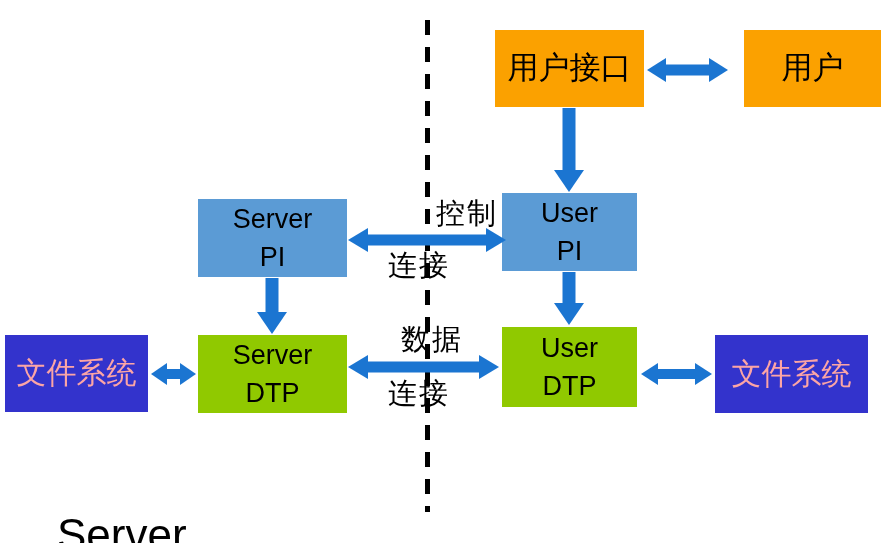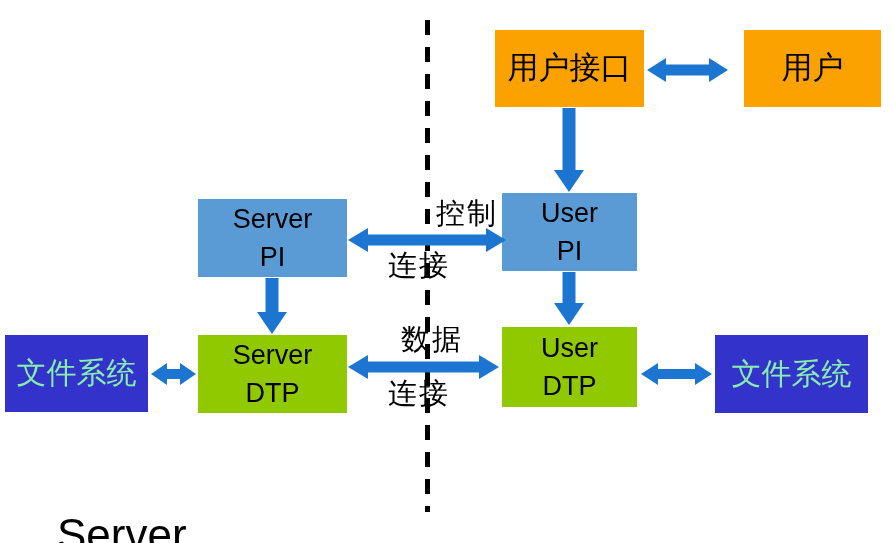--- a/index.html
+++ b/index.html
@@ -29,21 +29,21 @@
     flex-direction: column;
     align-items: center;
     justify-content: center;
     text-align: center;
     z-index: 2;
     line-height: 1.42;
   }
   .box-orange { background: #FBA100; font-size: 31px; }
   .box-blue   { background: #5B9BD5; font-size: 27px; }
   .box-green  { background: #90C900; font-size: 27px; }
-  .box-indigo { background: #3333CC; color: #86efac; font-size: 30px; }
+  .box-indigo { background: #3333CC; color: #fca5a5; font-size: 30px; }
 
   #box-user-interface { left: 495px; top: 30px;  width: 149px; height: 77px; }
   #box-user           { left: 744px; top: 30px;  width: 137px; height: 77px; }
   #box-server-pi      { left: 198px; top: 199px; width: 149px; height: 78px; }
   #box-user-pi        { left: 502px; top: 193px; width: 135px; height: 78px; }
   #box-server-dtp     { left: 198px; top: 335px; width: 149px; height: 78px; }
   #box-user-dtp       { left: 502px; top: 327px; width: 135px; height: 80px; }
   #box-fs-left        { left: 5px;   top: 335px; width: 143px; height: 77px; }
   #box-fs-right       { left: 715px; top: 335px; width: 153px; height: 78px; }
 

